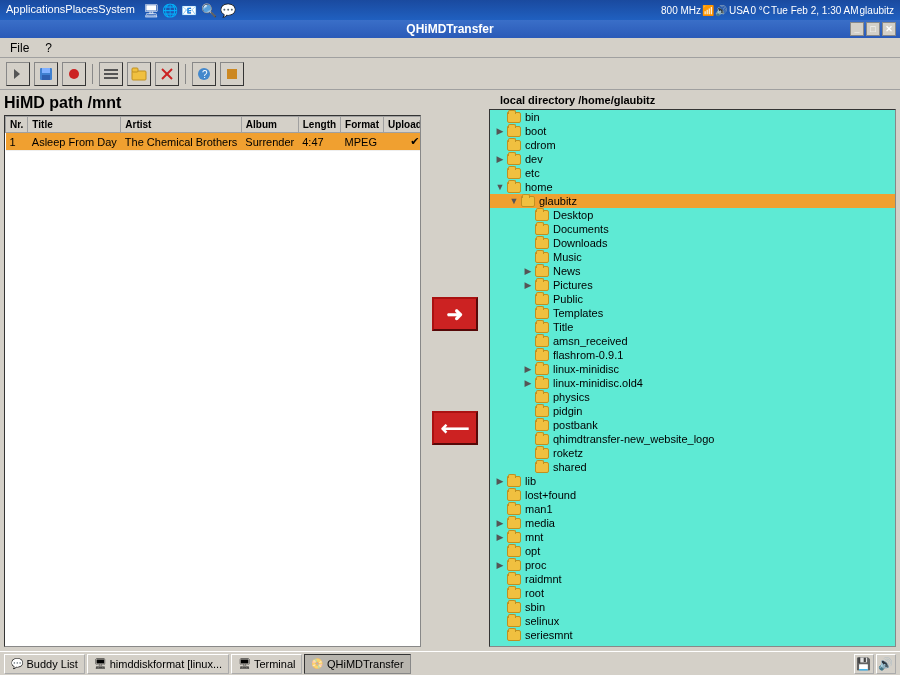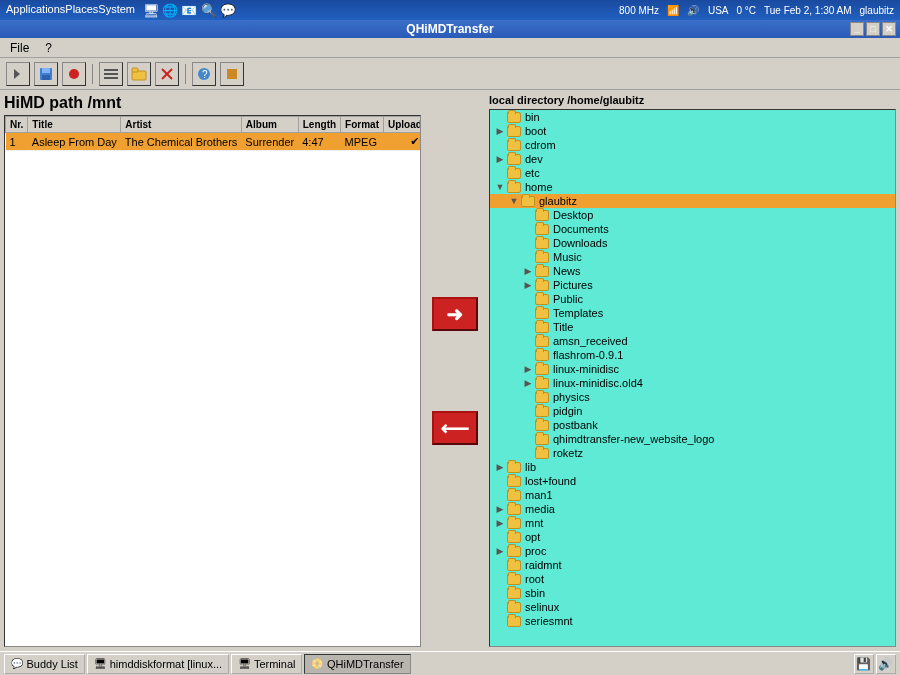--- a/index.html
+++ b/index.html
@@ -17,21 +17,21 @@
       background: linear-gradient(to bottom, #1a4a9f, #2060c0);
       color: white;
       font-size: 11px;
       display: flex;
       align-items: center;
       justify-content: space-between;
       padding: 2px 6px;
       height: 20px;
     }
     #topbar-left { display: flex; }
-    #topbar-right { display: flex; gap: 8px; font-size: 10px; align-items: center; }
+    #topbar-right { display: flex; gap: 1px; font-size: 10px; align-items: center; }
 
     
     #titlebar {
       background: linear-gradient(to bottom, #3a6fc8, #2a5ab8);
       color: white;
       text-align: center;
       font-size: 12px;
       font-weight: bold;
       padding: 2px;
       height: 18px;
@@ -174,20 +174,21 @@
     #right-panel {
       flex: 1;
       display: flex;
       flex-direction: column;
       padding: 4px;
     }
     #local-dir-header {
       font-size: 11px;
       font-weight: bold;
       margin-bottom: 3px;
+      margin-left: 11px;
     }
     #local-tree {
       flex: 1;
       background: #5eead4;
       border: 1px inset #888;
       overflow-y: scroll;
       overflow-x: auto;
     }
     .tree-item {
       display: flex;
@@ -625,20 +626,28 @@
   </div>
           <div class="tree-item">
     <span style="display:inline-block;width:32px;"></span>
     <span class="tree-expander"> </span>
     <span class="folder-icon">
       <span class="folder-yellow"></span>
     </span>
     <span class="tree-label">roketz</span>
   </div>
           <div class="tree-item">
+    <span style="display:inline-block;width:32px;"></span>
+    <span class="tree-expander"> </span>
+    <span class="folder-icon">
+      <span class="folder-yellow"></span>
+    </span>
+    <span class="tree-label">shared</span>
+  </div>
+          <div class="tree-item">
     <span style="display:inline-block;width:4px;"></span>
     <span class="tree-expander">▶</span>
     <span class="folder-icon">
       <span class="folder-yellow"></span>
     </span>
     <span class="tree-label">lib</span>
   </div>
           <div class="tree-item">
     <span style="display:inline-block;width:4px;"></span>
     <span class="tree-expander"> </span>

